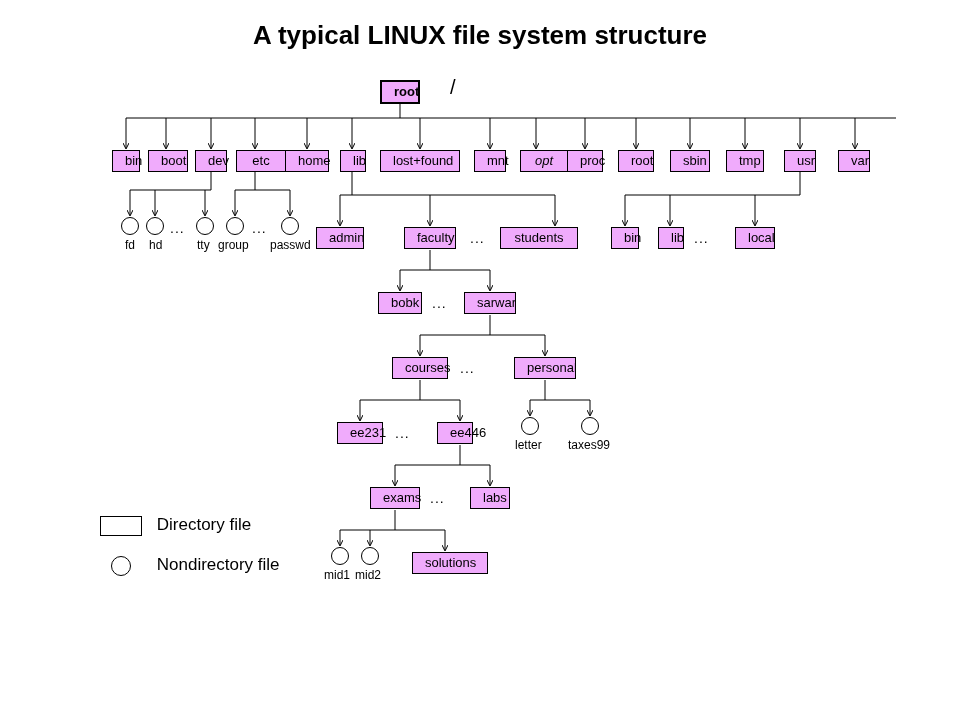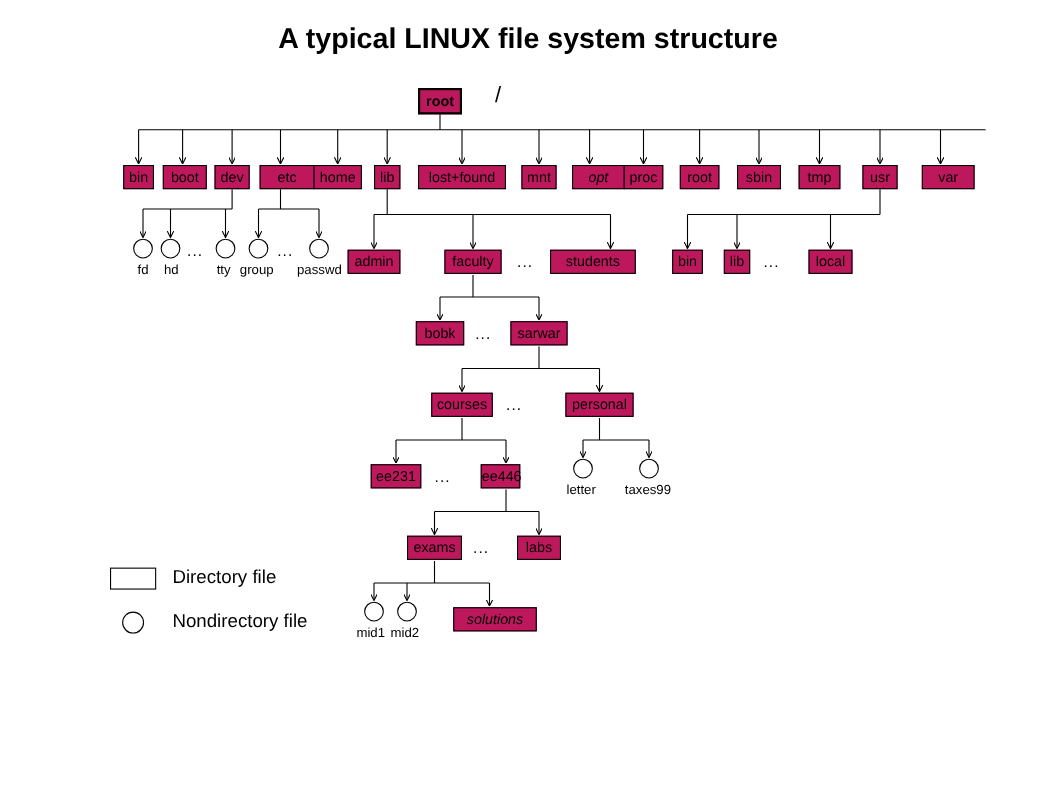--- a/index.html
+++ b/index.html
@@ -25,22 +25,22 @@
     height: 660px;
   }
   .node {
     position: absolute;
     font-size: 13px;
     text-align: center;
     box-sizing: border-box;
   }
   .dir {
     border: 1.5px solid #000;
-    background: #be185d;
-    padding: 2px 0;
+    background: #f0abfc;
+    padding: 2px 12px;
     line-height: 16px;
   }
   .root {
     border: 2px solid #000;
     font-weight: bold;
   }
   .file-circle {
     width: 18px;
     height: 18px;
     border: 1.5px solid #000;
@@ -188,21 +188,21 @@
 <div class="node dir" style="left:285px;top:90px;width:44px;">home</div>
 <div class="node dir" style="left:340px;top:90px;width:24px;">lib</div>
 <div class="node dir" style="left:380px;top:90px;width:80px;">lost+found</div>
 <div class="node dir" style="left:474px;top:90px;width:32px;">mnt</div>
 <div class="node dir" style="left:520px;top:90px;width:48px;font-style:italic;">opt</div>
 <div class="node dir" style="left:567px;top:90px;width:36px;">proc</div>
 <div class="node dir" style="left:618px;top:90px;width:36px;">root</div>
 <div class="node dir" style="left:670px;top:90px;width:40px;">sbin</div>
 <div class="node dir" style="left:726px;top:90px;width:38px;">tmp</div>
 <div class="node dir" style="left:784px;top:90px;width:32px;">usr</div>
-<div class="node dir" style="left:838px;top:90px;width:48px;">var</div>
+<div class="node dir" style="left:838px;top:90px;width:32px;">var</div>
 
 <div class="node file-circle" style="left:121px;top:157px;"></div>
 <div class="file-label" style="left:125px;top:178px;">fd</div>
 <div class="node file-circle" style="left:146px;top:157px;"></div>
 <div class="file-label" style="left:149px;top:178px;">hd</div>
 <div class="dots" style="left:170px;top:160px;">...</div>
 <div class="node file-circle" style="left:196px;top:157px;"></div>
 <div class="file-label" style="left:197px;top:178px;">tty</div>
 
 <div class="node file-circle" style="left:226px;top:157px;"></div>
@@ -239,21 +239,21 @@
 <div class="node dir" style="left:437px;top:362px;width:36px;">ee446</div>
 
 <div class="node dir" style="left:370px;top:427px;width:50px;text-align:center;">exams</div>
 <div class="dots" style="left:430px;top:430px;">...</div>
 <div class="node dir" style="left:470px;top:427px;width:40px;">labs</div>
 
 <div class="node file-circle" style="left:331px;top:487px;"></div>
 <div class="file-label" style="left:324px;top:508px;">mid1</div>
 <div class="node file-circle" style="left:361px;top:487px;"></div>
 <div class="file-label" style="left:355px;top:508px;">mid2</div>
-<div class="node dir" style="left:412px;top:492px;width:76px;font-style:italic;">solutions</div>
+<div class="node dir" style="left:412px;top:492px;width:76px;">solutions</div>
 
 <div class="legend" style="left:100px;top:455px;">
   <span class="sym" style="border:1.5px solid #000;width:40px;height:18px;"></span>
   <span>Directory file</span>
 </div>
 <div class="legend" style="left:100px;top:495px;">
   <span class="sym" style="border:1.5px solid #000;width:18px;height:18px;border-radius:50%;margin-left:11px;margin-right:21px;"></span>
   <span>Nondirectory file</span>
 </div>
 

